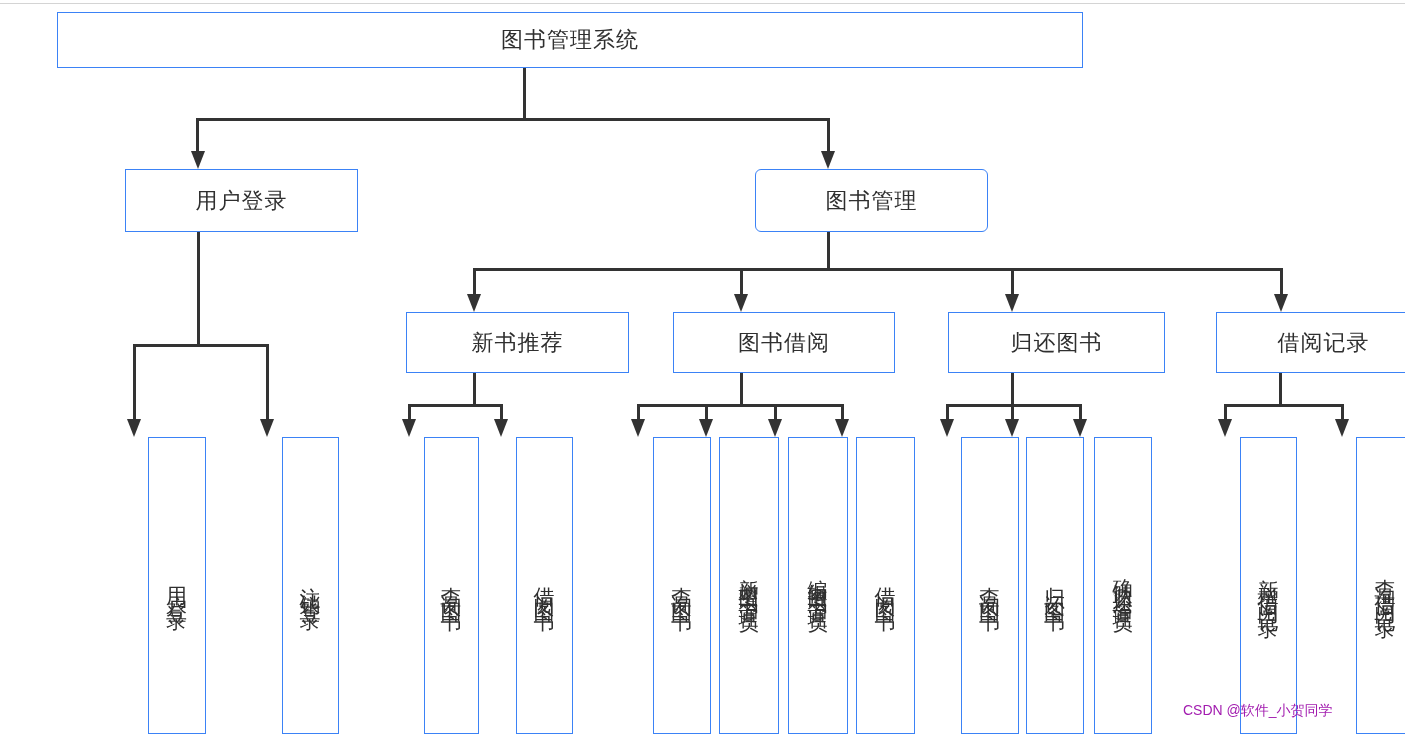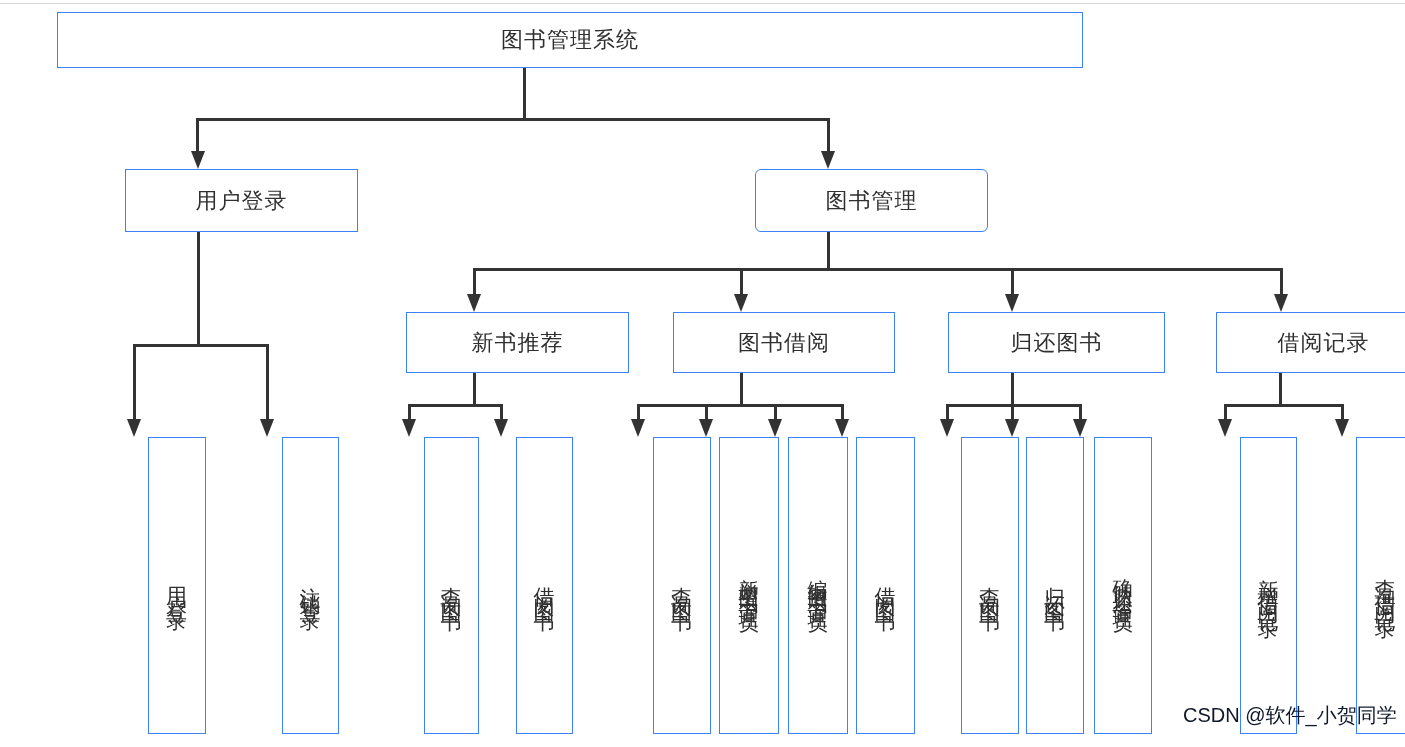--- a/index.html
+++ b/index.html
@@ -49,22 +49,22 @@
   .topline {
     position: absolute;
     left: 0; top: 3px;
     width: 100%; height: 1px;
     background: #d4d4d4;
   }
   .watermark {
     position: absolute;
     left: 1183px;
     top: 702px;
-    font-size: 20px;
-    color: #0f172a;
+    font-size: 14px;
+    color: #a21caf;
     white-space: nowrap;
   }
 </style>
 </head>
 <body>
 
 <div id="stage">
 
   <div class="topline"></div>
 

